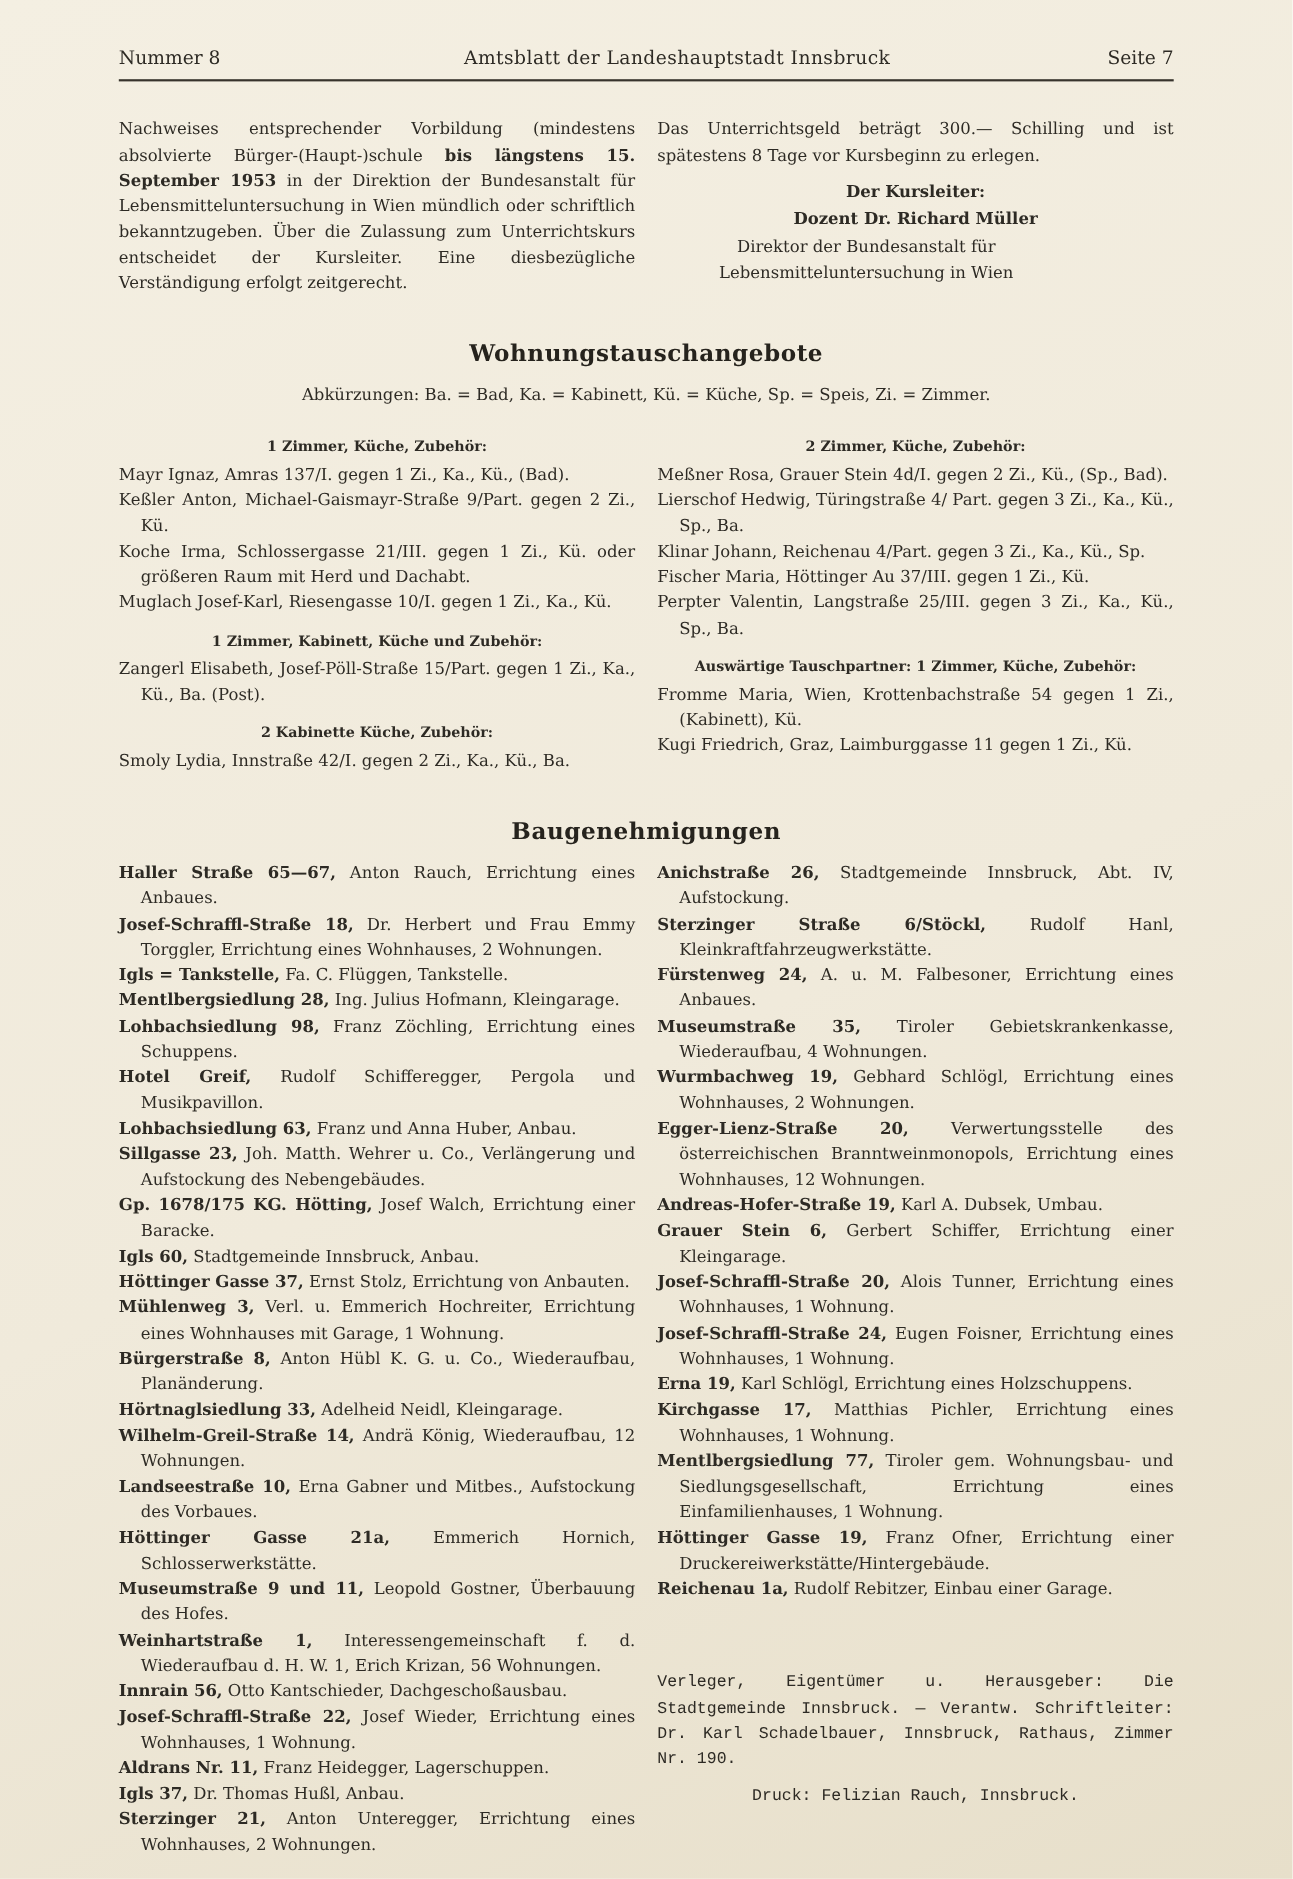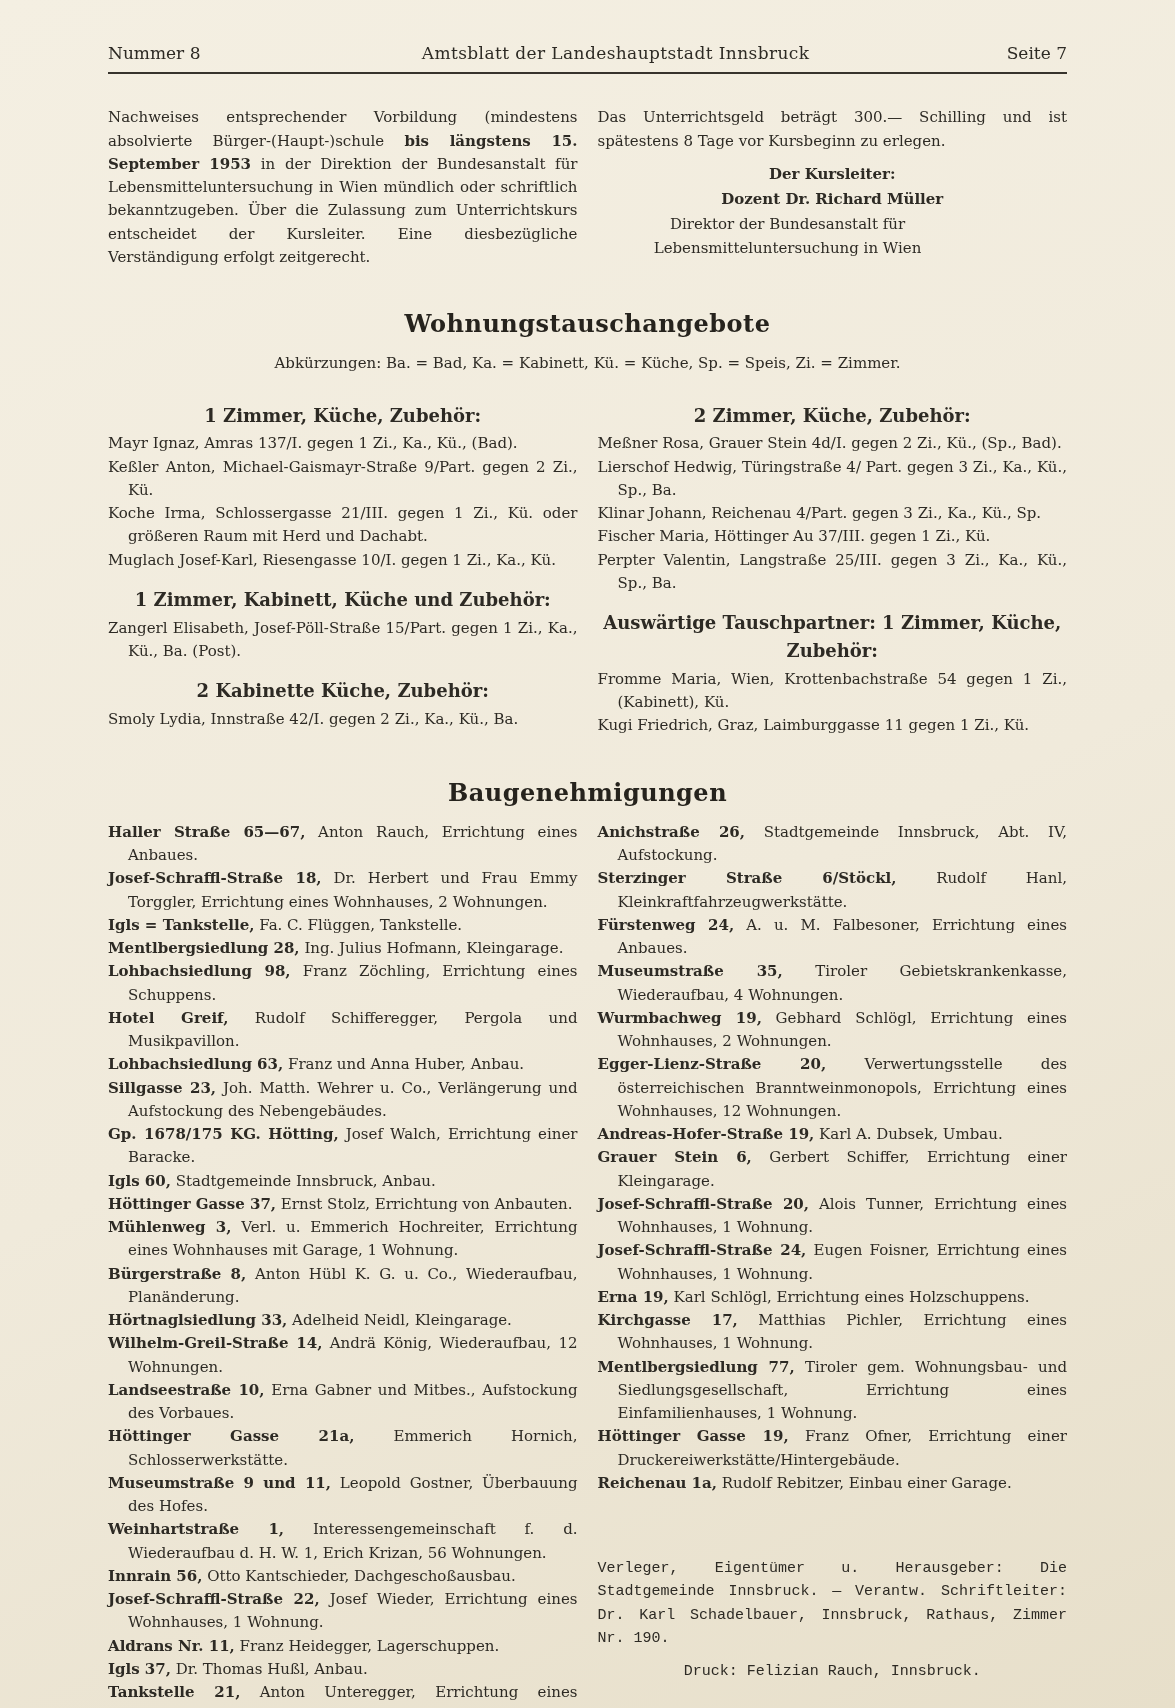--- a/index.html
+++ b/index.html
@@ -22,26 +22,26 @@
   .col { flex: 1 1 0; min-width: 0; }
 
   .intro { margin-top: 32px; }
   .body-text { margin: 0; text-align: justify; }
   p.center { text-align: center; margin: 2px 0; }
   .bold { font-weight: bold; }
   .kursleiter-label { margin-top: 10px !important; }
   .role { max-width: 380px; margin: 0 auto; }
 
   .section-title {
-    font-size: 24px; font-weight: bold; text-align: center;
+    font-size: 21px; font-weight: bold; text-align: center;
     margin: 36px 0 10px; letter-spacing: .5px; color: #26231d;
   }
   .abbrev { text-align: center; margin: 0 0 12px; }
 
-  .group-heading { font-size: 18px; font-weight: bold; text-align: center; margin: 14px 0 3px; }
+  .group-heading { font-size: 13px; font-weight: bold; text-align: center; margin: 14px 0 3px; }
 
   .entries { }
   .entry { margin: 0; padding-left: 20px; text-indent: -20px; text-align: justify; }
   .entry b { font-weight: bold; }
 
   .impressum { margin-top: 62px; font-family: Liberation Mono, monospace; }
   .impressum .body-text { }
   .impressum p.center { margin-top: 10px; }
 </style>
 </head>
@@ -127,21 +127,21 @@
           <p class="entry"><b>Hörtnaglsiedlung 33,</b> Adelheid Neidl, Kleingarage.</p>
           <p class="entry"><b>Wilhelm-Greil-Straße 14,</b> Andrä König, Wiederaufbau, 12 Wohnungen.</p>
           <p class="entry"><b>Landseestraße 10,</b> Erna Gabner und Mitbes., Aufstockung des Vorbaues.</p>
           <p class="entry"><b>Höttinger Gasse 21a,</b> Emmerich Hornich, Schlosserwerkstätte.</p>
           <p class="entry"><b>Museumstraße 9 und 11,</b> Leopold Gostner, Überbauung des Hofes.</p>
           <p class="entry"><b>Weinhartstraße 1,</b> Interessengemeinschaft f. d. Wiederaufbau d. H. W. 1, Erich Krizan, 56 Wohnungen.</p>
           <p class="entry"><b>Innrain 56,</b> Otto Kantschieder, Dachgeschoßausbau.</p>
           <p class="entry"><b>Josef-Schraffl-Straße 22,</b> Josef Wieder, Errichtung eines Wohnhauses, 1 Wohnung.</p>
           <p class="entry"><b>Aldrans Nr. 11,</b> Franz Heidegger, Lagerschuppen.</p>
           <p class="entry"><b>Igls 37,</b> Dr. Thomas Hußl, Anbau.</p>
-          <p class="entry"><b>Tankstelle 21,</b> Anton Unteregger, Errichtung eines Wohnhauses, 2 Wohnungen.</p>
+          <p class="entry"><b>Sterzinger 21,</b> Anton Unteregger, Errichtung eines Wohnhauses, 2 Wohnungen.</p>
         </div>
       <div class="col">
         <div class="entries">
             <p class="entry"><b>Anichstraße 26,</b> Stadtgemeinde Innsbruck, Abt. IV, Aufstockung.</p>
             <p class="entry"><b>Sterzinger Straße 6/Stöckl,</b> Rudolf Hanl, Kleinkraftfahrzeugwerkstätte.</p>
             <p class="entry"><b>Fürstenweg 24,</b> A. u. M. Falbesoner, Errichtung eines Anbaues.</p>
             <p class="entry"><b>Museumstraße 35,</b> Tiroler Gebietskrankenkasse, Wiederaufbau, 4 Wohnungen.</p>
             <p class="entry"><b>Wurmbachweg 19,</b> Gebhard Schlögl, Errichtung eines Wohnhauses, 2 Wohnungen.</p>
             <p class="entry"><b>Egger-Lienz-Straße 20,</b> Verwertungsstelle des österreichischen Branntweinmonopols, Errichtung eines Wohnhauses, 12 Wohnungen.</p>
             <p class="entry"><b>Andreas-Hofer-Straße 19,</b> Karl A. Dubsek, Umbau.</p>

